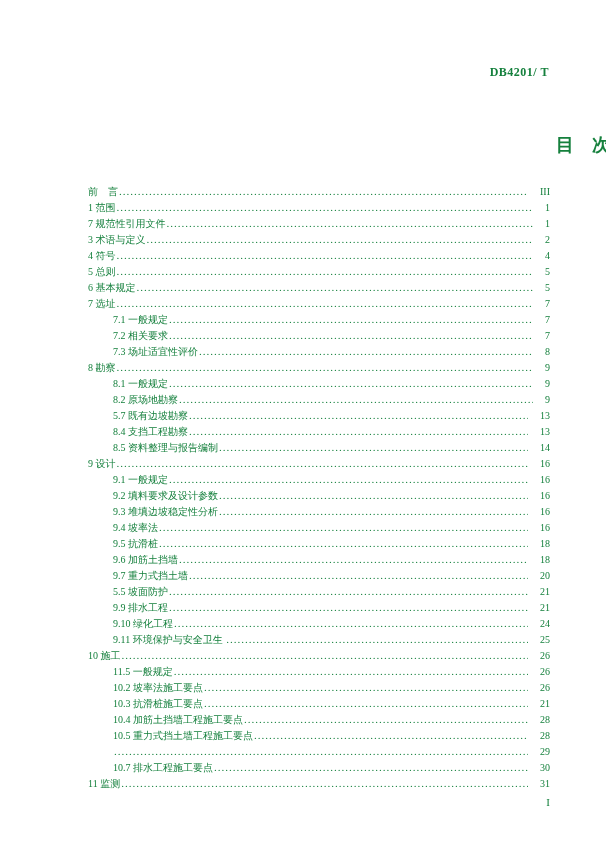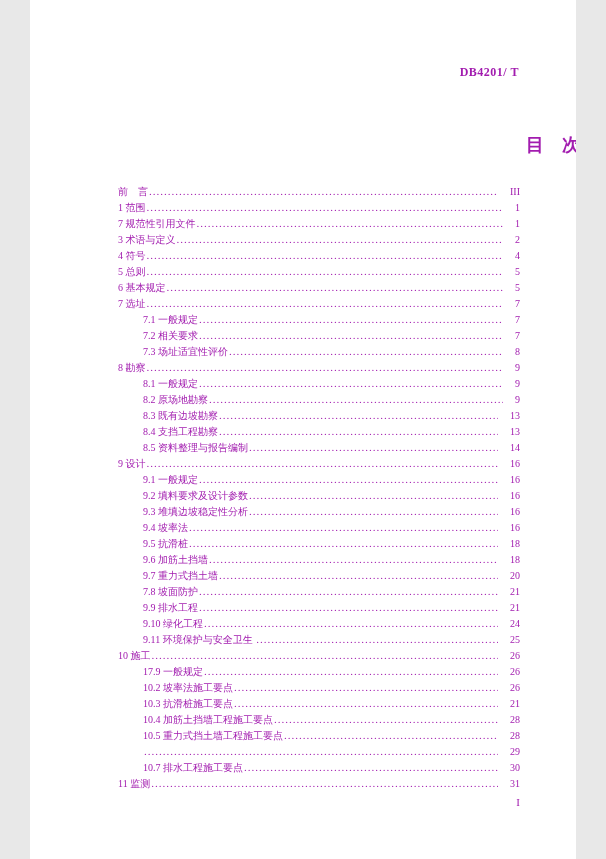--- a/index.html
+++ b/index.html
@@ -1,22 +1,22 @@
 <!DOCTYPE html>
 <html><head>
 <meta charset="utf-8">
 <style>
   html, body { margin: 0; padding: 0; background: #e8e8e8; }
   .page {
     position: relative;
-    width: 546px;
+    width: 606px;
     height: 859px;
     margin: 0 auto;
     background: #ffffff;
-    color: #a21caf;
+    color: #15803d;
     font-family: "Liberation Serif", "DejaVu Serif", serif;
     overflow: hidden;
   }
   .doc-code {
     position: absolute;
     top: 65px;
     right: 57px;
     font-size: 12px;
     font-weight: bold;
     letter-spacing: 0.5px;
@@ -142,21 +142,21 @@
     <span class="toc-label">8.1 一般规定</span>
     <span class="toc-leader"></span>
     <span class="toc-page">9</span>
   </div>
       <div class="toc-row level-1">
     <span class="toc-label">8.2 原场地勘察</span>
     <span class="toc-leader"></span>
     <span class="toc-page">9</span>
   </div>
       <div class="toc-row level-1">
-    <span class="toc-label">8.3 既有边坡勘察</span>
+    <span class="toc-label">5.7 既有边坡勘察</span>
     <span class="toc-leader"></span>
     <span class="toc-page">13</span>
   </div>
       <div class="toc-row level-1">
     <span class="toc-label">8.4 支挡工程勘察</span>
     <span class="toc-leader"></span>
     <span class="toc-page">13</span>
   </div>
       <div class="toc-row level-1">
     <span class="toc-label">8.5 资料整理与报告编制</span>
@@ -197,21 +197,21 @@
     <span class="toc-label">9.6 加筋土挡墙</span>
     <span class="toc-leader"></span>
     <span class="toc-page">18</span>
   </div>
       <div class="toc-row level-1">
     <span class="toc-label">9.7 重力式挡土墙</span>
     <span class="toc-leader"></span>
     <span class="toc-page">20</span>
   </div>
       <div class="toc-row level-1">
-    <span class="toc-label">7.8 坡面防护</span>
+    <span class="toc-label">5.5 坡面防护</span>
     <span class="toc-leader"></span>
     <span class="toc-page">21</span>
   </div>
       <div class="toc-row level-1">
     <span class="toc-label">9.9 排水工程</span>
     <span class="toc-leader"></span>
     <span class="toc-page">21</span>
   </div>
       <div class="toc-row level-1">
     <span class="toc-label">9.10 绿化工程</span>
@@ -222,21 +222,21 @@
     <span class="toc-label">9.11 环境保护与安全卫生 </span>
     <span class="toc-leader"></span>
     <span class="toc-page">25</span>
   </div>
       <div class="toc-row level-0">
     <span class="toc-label">10 施工</span>
     <span class="toc-leader"></span>
     <span class="toc-page">26</span>
   </div>
       <div class="toc-row level-1">
-    <span class="toc-label">17.9 一般规定</span>
+    <span class="toc-label">11.5 一般规定</span>
     <span class="toc-leader"></span>
     <span class="toc-page">26</span>
   </div>
       <div class="toc-row level-1">
     <span class="toc-label">10.2 坡率法施工要点</span>
     <span class="toc-leader"></span>
     <span class="toc-page">26</span>
   </div>
       <div class="toc-row level-1">
     <span class="toc-label">10.3 抗滑桩施工要点</span>

